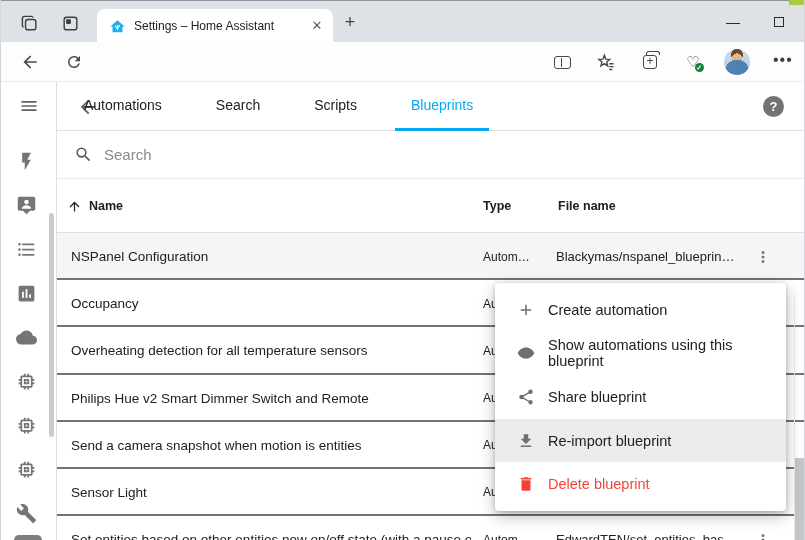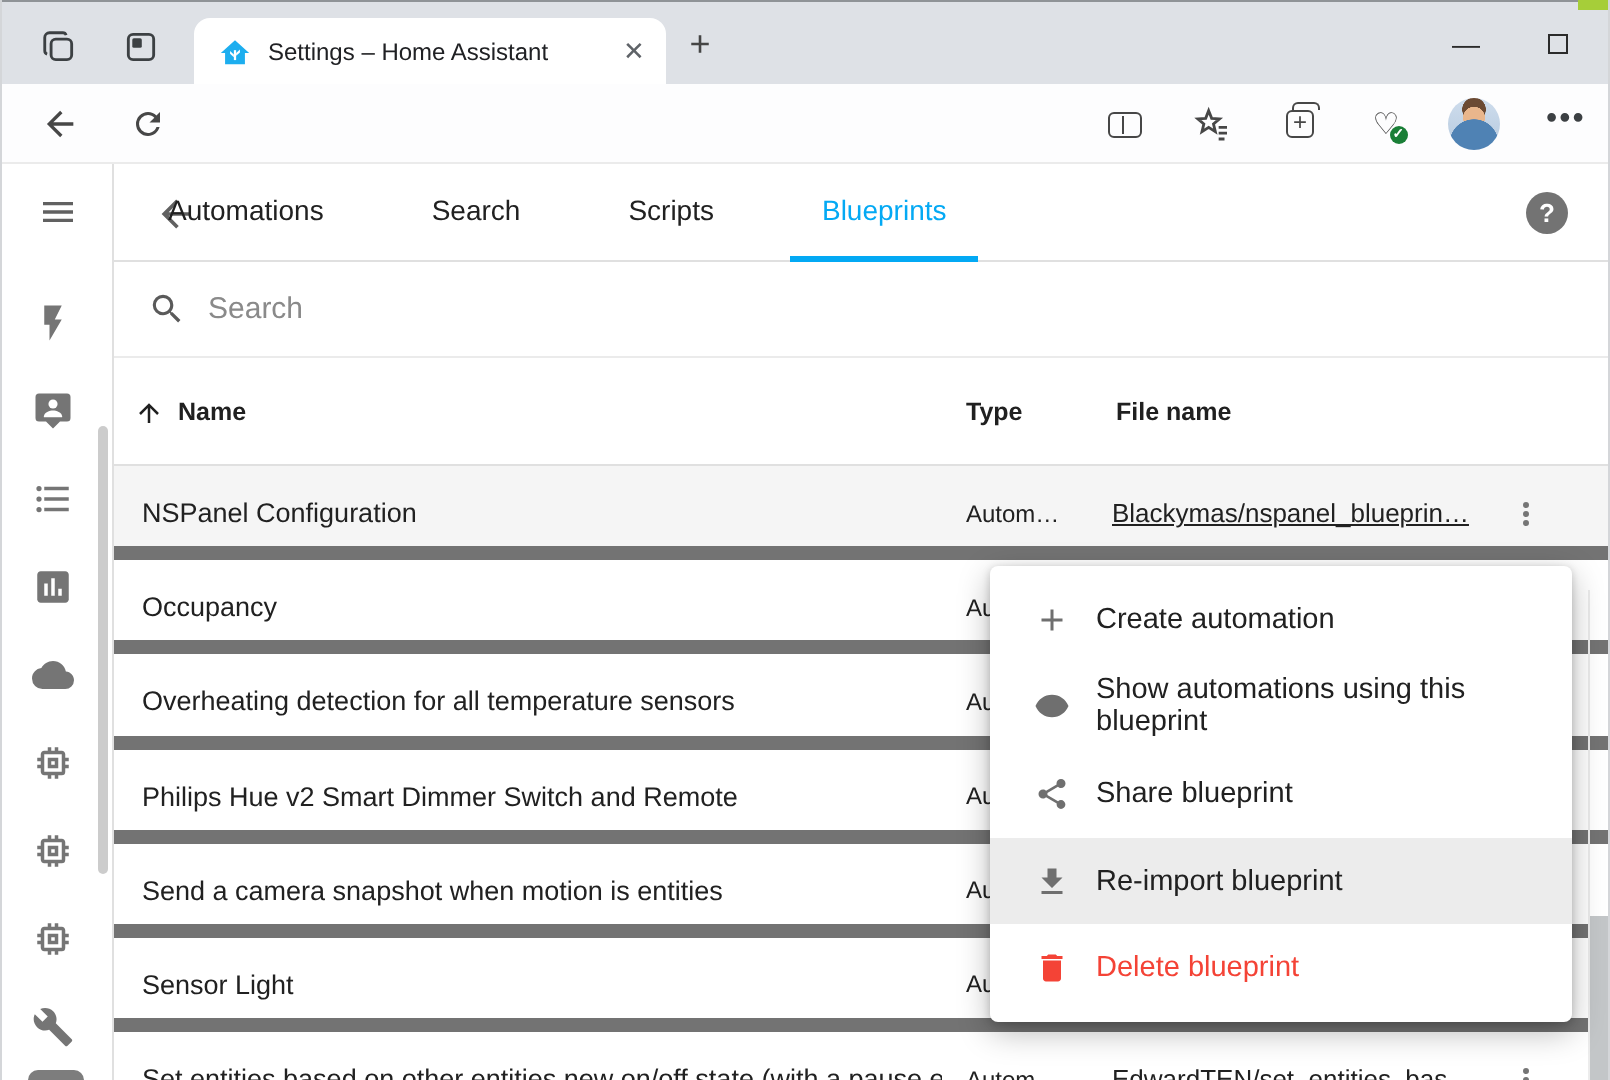--- a/index.html
+++ b/index.html
@@ -70,26 +70,26 @@
   .ha-search input { border:none; outline:none; margin-left:11px; font-size:15px; font-family:inherit; color:#212121; width:400px; background:transparent; }
   .ha-search input::placeholder { color:#8a8a8a; opacity:1; }
 
   .ha-thead { position:absolute; left:57px; top:97px; width:748px; height:54px; border-bottom:1px solid #e0e0e0; font-size:12.5px; font-weight:bold; color:#202020; }
   .th-name { position:absolute; left:10px; top:0; height:54px; display:flex; align-items:center; }
   .th-name svg { width:15px; height:15px; margin-right:7px; color:#202020; }
   .th-type { position:absolute; left:426px; top:0; height:54px; display:flex; align-items:center; }
   .th-file { position:absolute; left:501px; top:0; height:54px; display:flex; align-items:center; }
 
   .ha-rows { position:absolute; left:57px; top:151px; width:748px; height:307px; overflow:hidden; }
-  .row { position:relative; height:47.2px; border-bottom:7px solid #737373; background:#fff; font-size:13.5px; color:#212121;text-align:right; }
+  .row { position:relative; height:47.2px; border-bottom:2px solid #737373; background:#fff; font-size:13.5px; color:#212121;text-align:right; }
   .row.hl { background:#f5f5f5; }
   .cell { position:absolute; top:0; height:47px; display:flex; align-items:center; white-space:nowrap; }
   .c-name { left:14px; max-width:400px; overflow:hidden; }
   .c-type { left:426px; width:66px; overflow:hidden; font-size:12px; }
-  .c-file { left:499px; width:190px; overflow:hidden; font-size:13px;text-decoration:underline; }
+  .c-file { left:499px; width:190px; overflow:hidden; font-size:13px; }
   .c-kebab { left:694px; width:24px; justify-content:center; color:#757575; }
   .c-kebab svg { width:18px; height:18px; }
 
   .scroll-track { position:absolute; left:794px; top:213px; width:1px; height:327px; background:#ececec; }
   .scroll-thumb { position:absolute; left:795px; top:458px; width:9px; height:82px; background:#c3c6c8; }
 
   
   .menu { position:absolute; left:495px; top:283px; width:291px; background:#fff; border-radius:4px; box-shadow:0 5px 16px rgba(0,0,0,.28), 0 1px 4px rgba(0,0,0,.18); padding:5px 0; z-index:50; }
   .menu-item { height:43.6px; display:flex; align-items:center; padding-left:22px; font-size:14.5px; color:#212121; }
   .menu-item svg { width:18px; height:18px; color:#6f6f6f; margin-right:13px; flex:none; }

